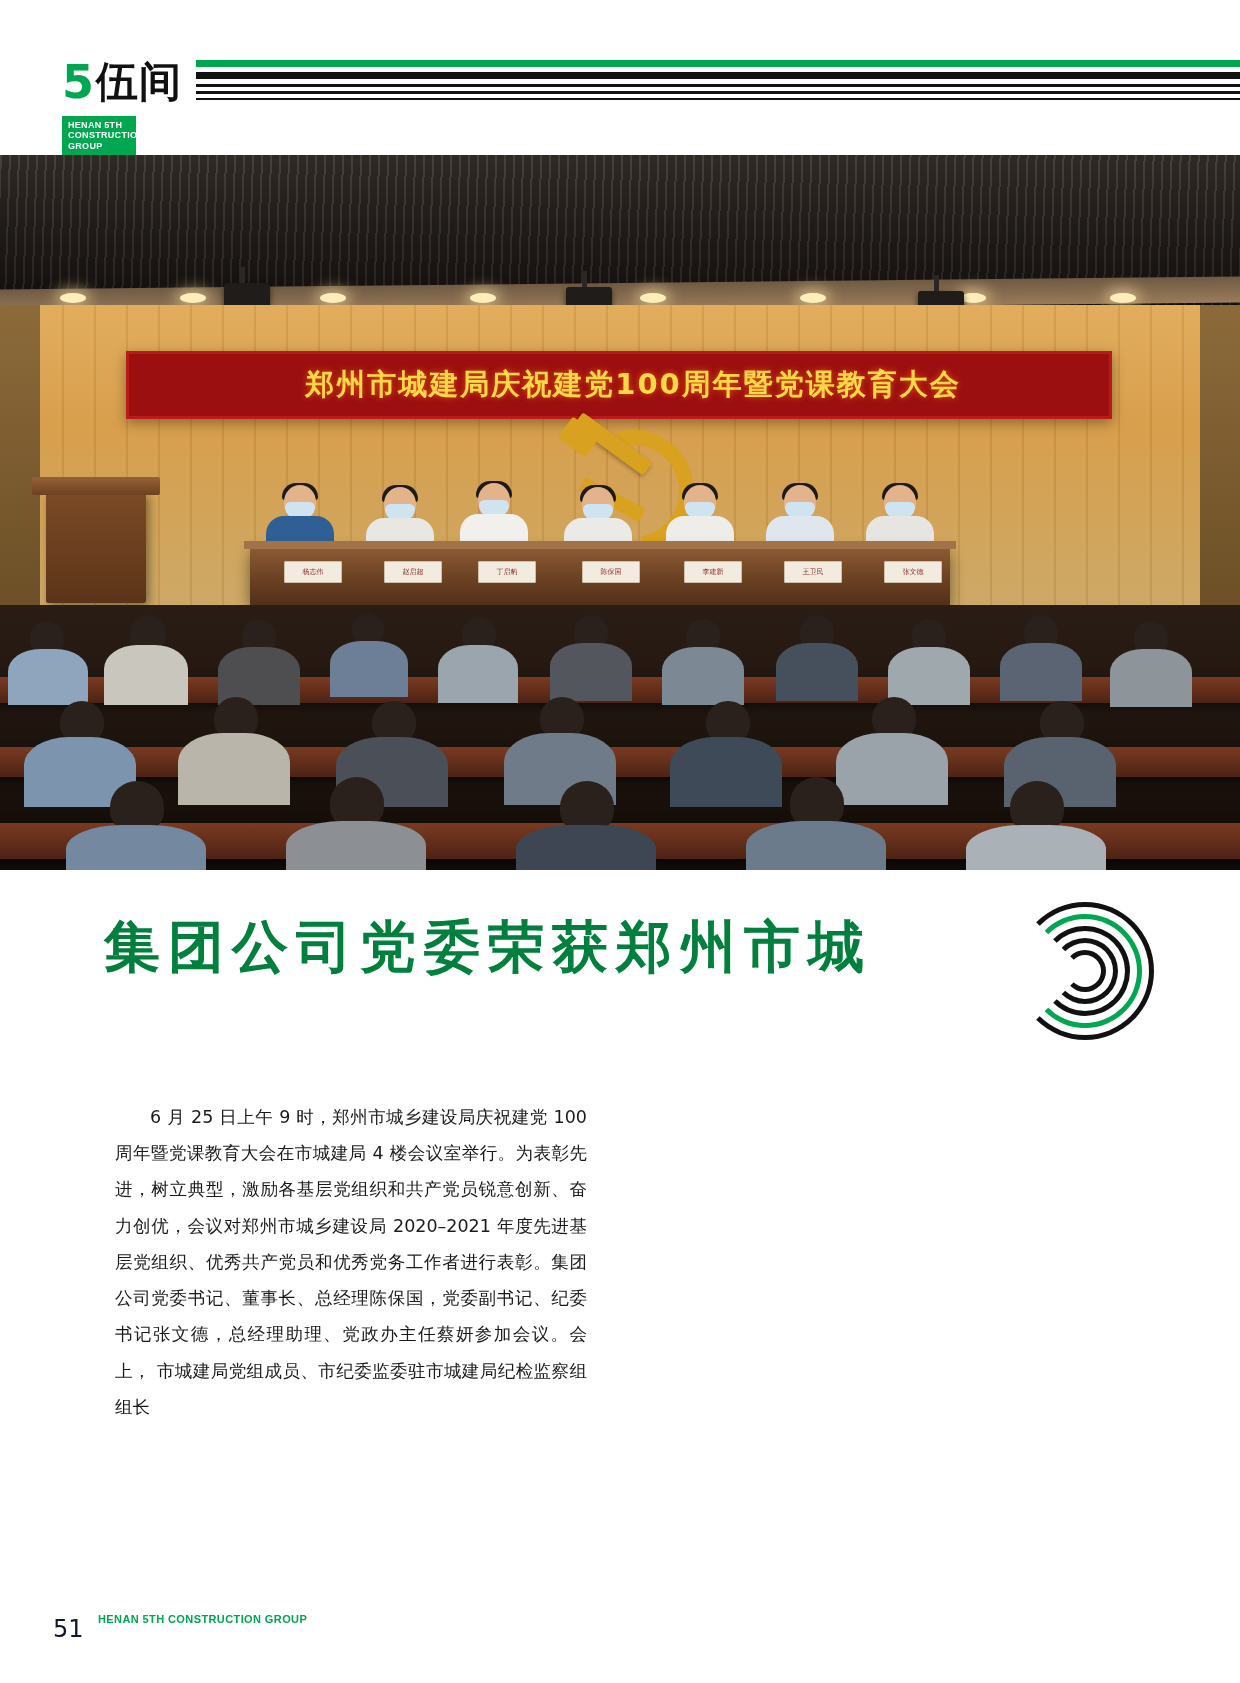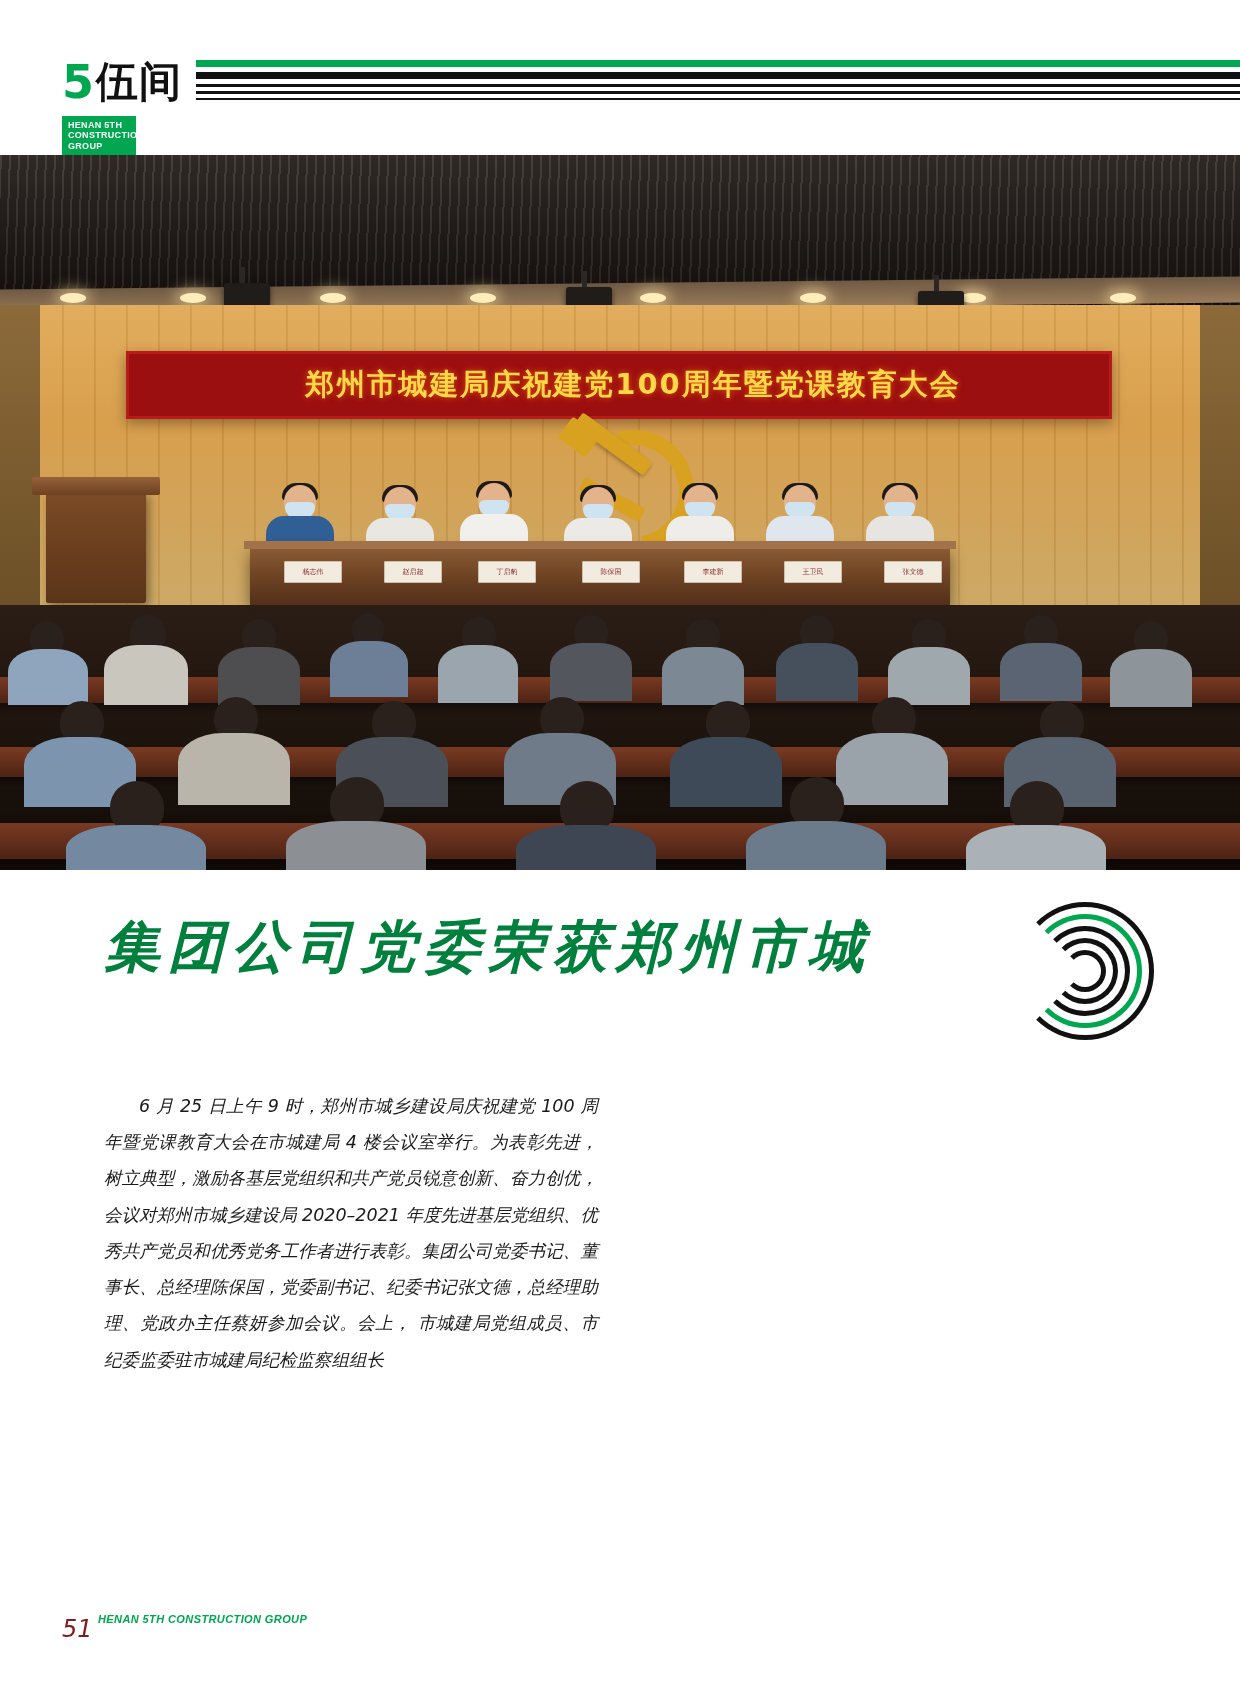--- a/index.html
+++ b/index.html
@@ -323,21 +323,20 @@
     border-radius: 40% 40% 0 0;
   }
 
   
   .article {
     position: absolute;
     top: 870px; left: 0;
     width: 1240px;
     height: 813px;
     background: #ffffff;
-    font-style: italic;
   }
   .headline {
     position: absolute;
     left: 104px;
     top: 40px;
     width: 860px;
   }
   .headline-line {
     color: #00803c;
     font-size: 56px;
@@ -372,37 +371,37 @@
     gap: 42px;
   }
   .col {
     width: 494px;
     font-size: 17.5px;
     line-height: 2.07;
     color: #1a1a1a;
     text-align: justify;
     font-family: "DejaVu Sans", sans-serif;
   }
-  .col p { margin: 0; }
+  .col p { margin: 11px; }
   .col.first p { text-indent: 2em; }
 
   
   .footer {
     position: absolute;
     left: 0;
     bottom: 26px;
     width: 1240px;
     height: 48px;
   }
   .page-num {
     position: absolute;
-    left: 62px;
+    left: 53px;
     top: 6px;
     font-size: 24px;
-    color: #7f1d1d;
+    color: #0f172a;
     font-family: "DejaVu Sans", sans-serif;
     text-align: right;
   }
   .footer-brand {
     position: absolute;
     left: 98px;
     top: 4px;
     color: #00a650;
     font-size: 11px;
     font-weight: bold;

